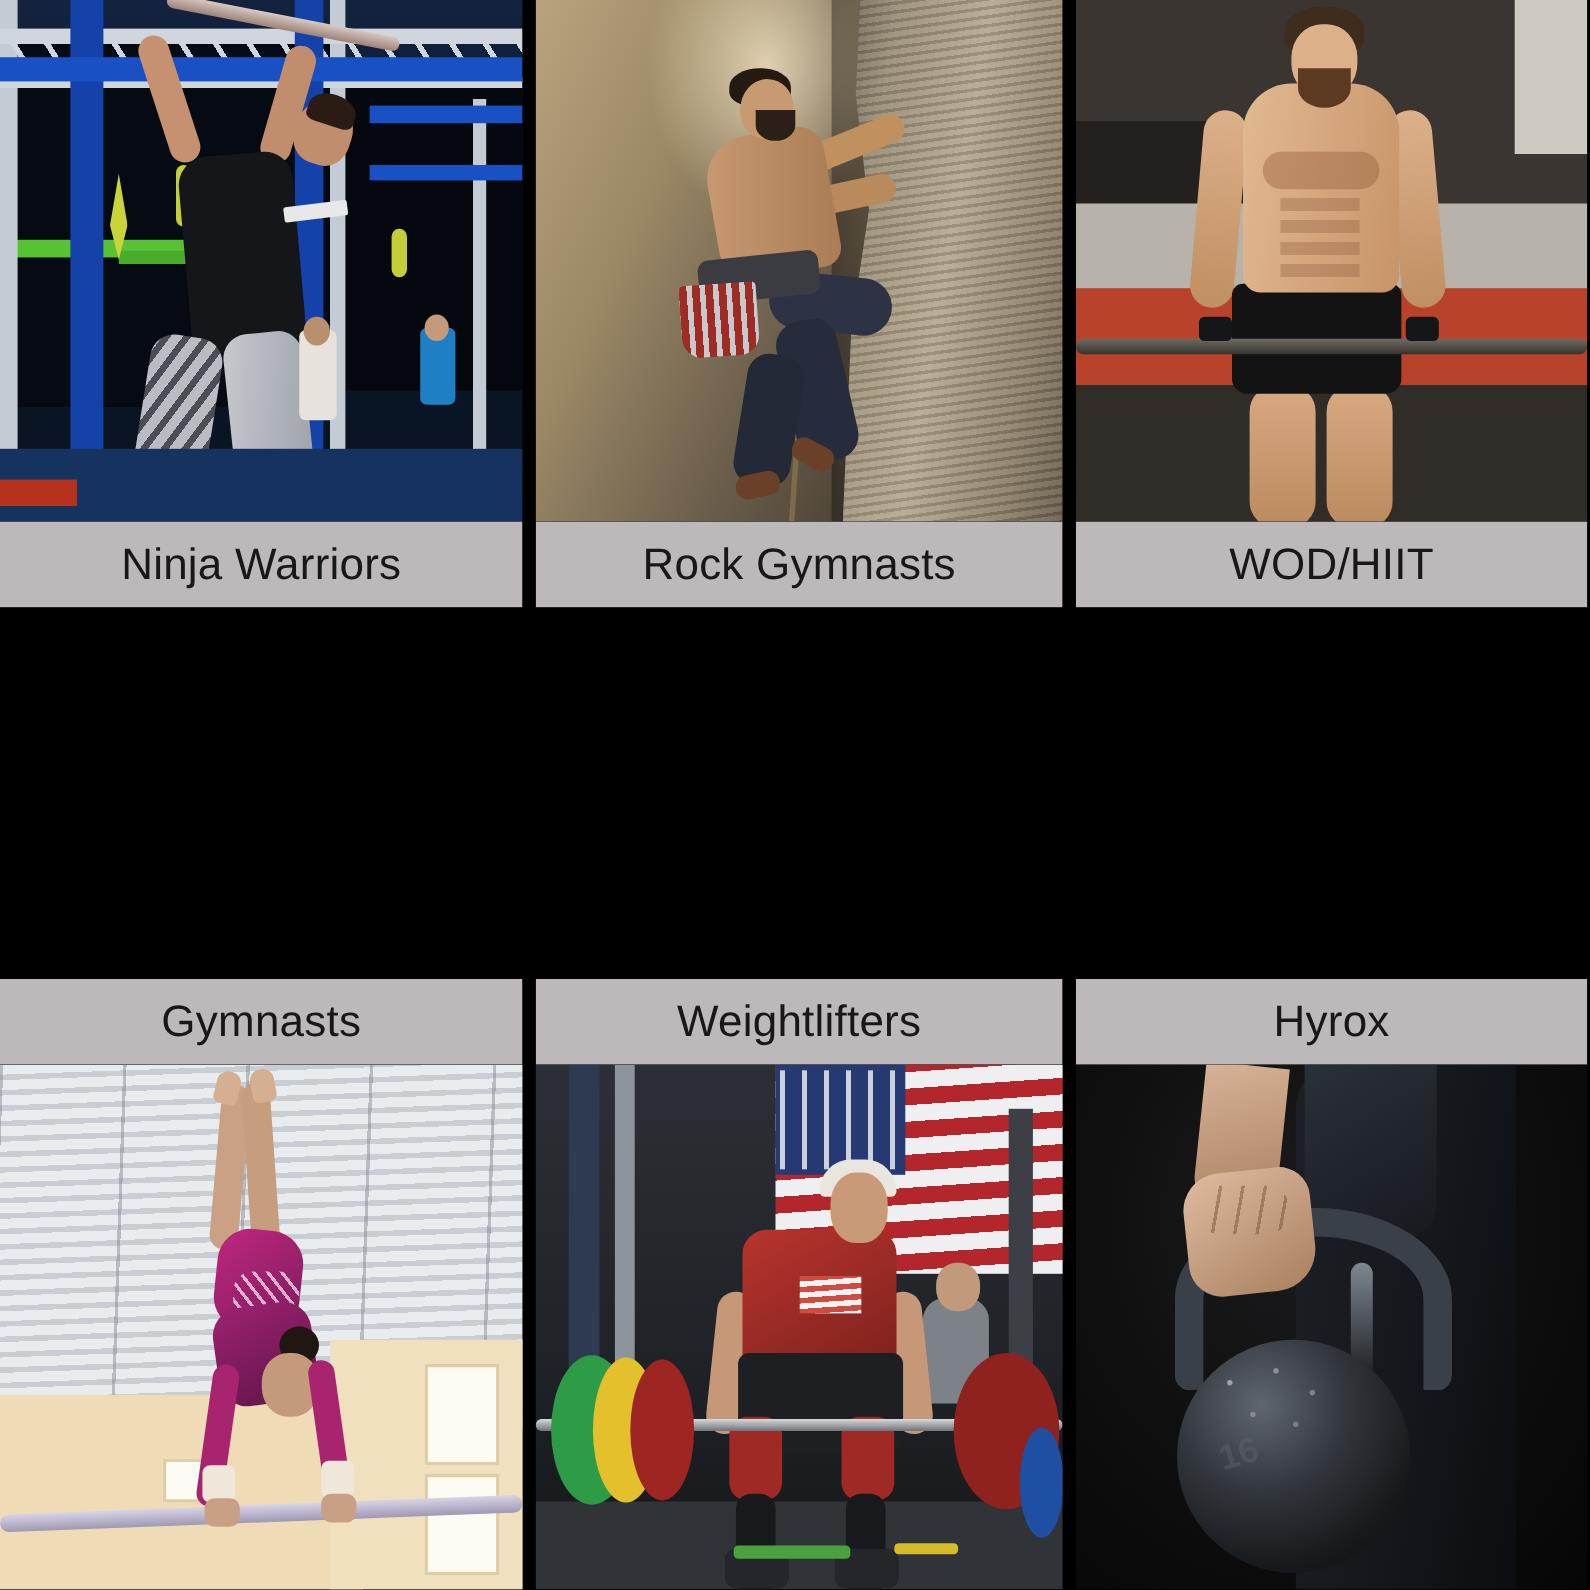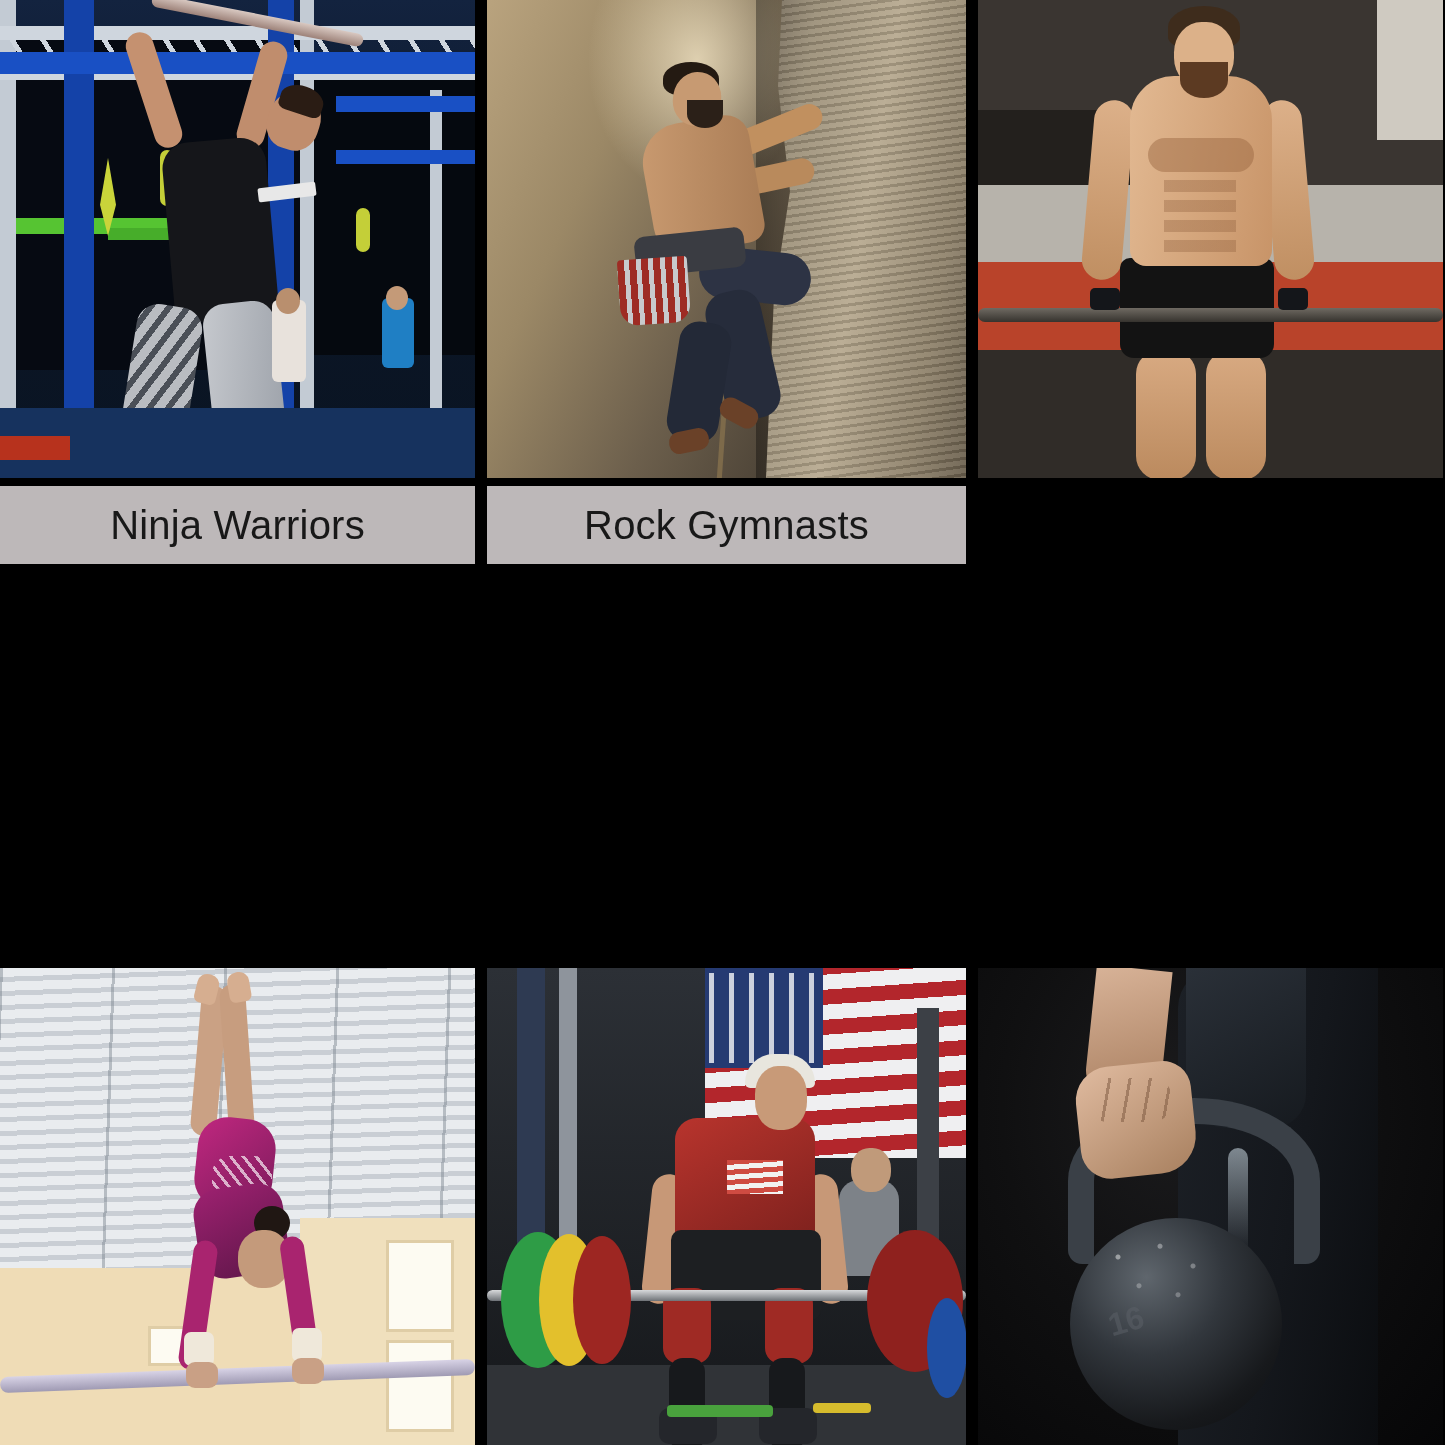--- a/index.html
+++ b/index.html
@@ -11,21 +11,21 @@
   
   .row{position:absolute;left:0;width:1445px;display:flex;}
   .cell{position:relative;overflow:hidden;background:#000;}
   .c0{width:475px;}
   .gut{width:12px;background:#000;flex:none;}
   .c1{width:479px;}
   .c2{width:465px;}
 
   
   .row-top-img   {top:0px;height:478px;}
-  .row-top-lab   {top:486px;height:84px;}
+  .row-top-lab   {top:474px;height:84px;}
   .row-bot-lab   {top:890px;height:78px;}
   .row-bot-img   {top:968px;height:477px;}
 
   
   .label{height:78px;display:flex;align-items:center;justify-content:center;
          background:#bdb8b9;color:#181818;font-size:40px;font-weight:400;
          letter-spacing:.2px;line-height:1;}
 
   
   .headline{position:absolute;left:0;top:556px;width:1445px;height:334px;
@@ -367,23 +367,39 @@
 
   <div class="row row-top-lab">
     <div class="cell c0">
         <div class="label">Ninja Warriors</div>
       </div>
     <div class="gut"></div>
     <div class="cell c1">
         <div class="label">Rock Gymnasts</div>
       </div>
     <div class="gut"></div>
+    <div class="cell c2">
+        <div class="label">WOD/HIIT</div>
+      </div>
   </div>
 
 
+  <div class="row row-bot-lab">
+    <div class="cell c0">
+        <div class="label">Gymnasts</div>
+      </div>
+    <div class="gut"></div>
+    <div class="cell c1">
+        <div class="label">Weightlifters</div>
+      </div>
+    <div class="gut"></div>
+    <div class="cell c2">
+        <div class="label">Hyrox</div>
+      </div>
+  </div>
 
   <div class="row row-bot-img">
 
     <div class="cell c0">
       <div class="scene gym">
         <div class="ceil"></div>
           <div class="ceilgrid"></div>
         <div class="wallL"></div>
           <div class="wallR"></div>
         <div class="win" style="left:386px;top:272px;width:62px;height:86px;"></div>

